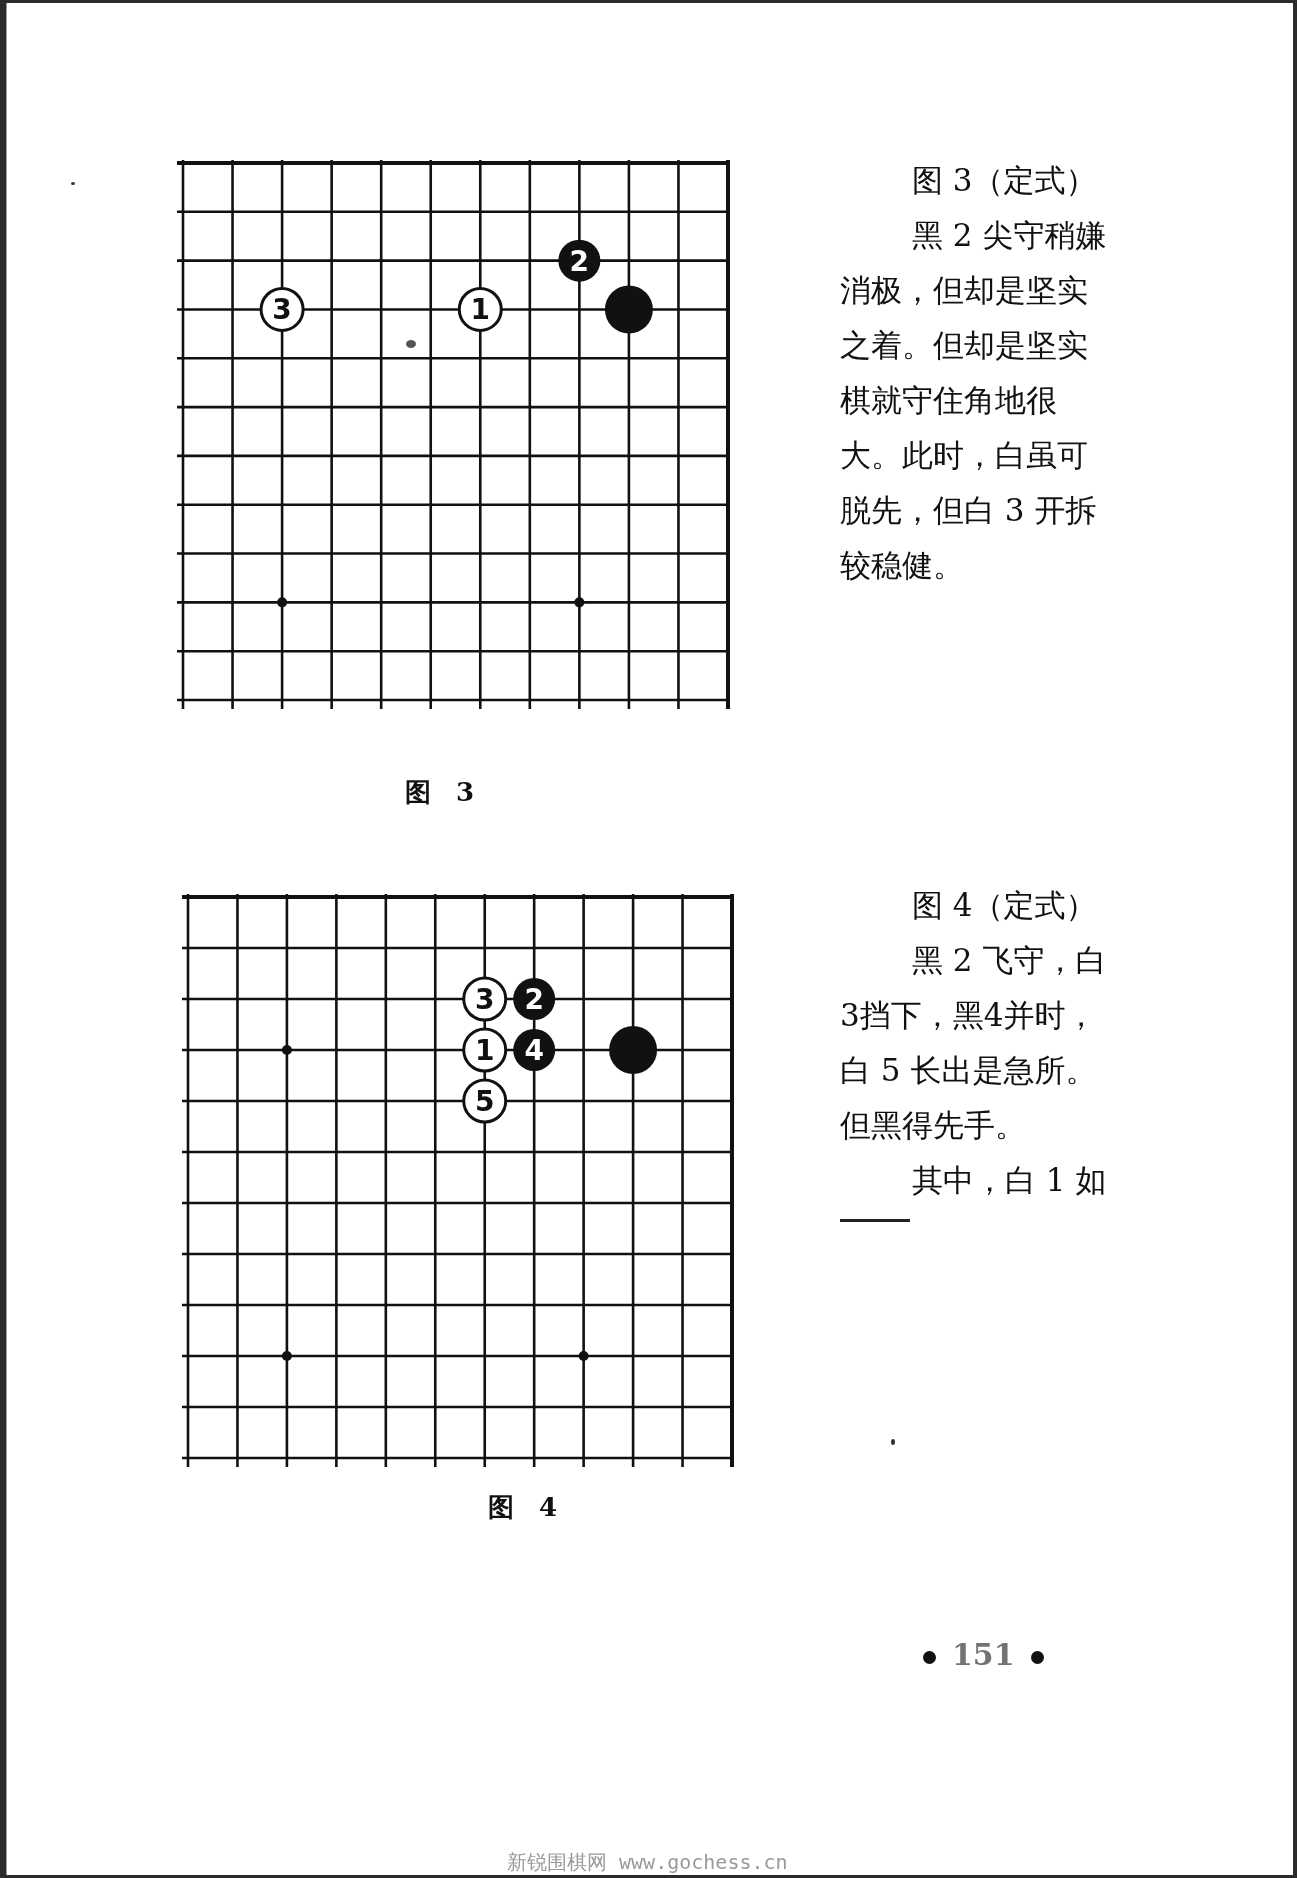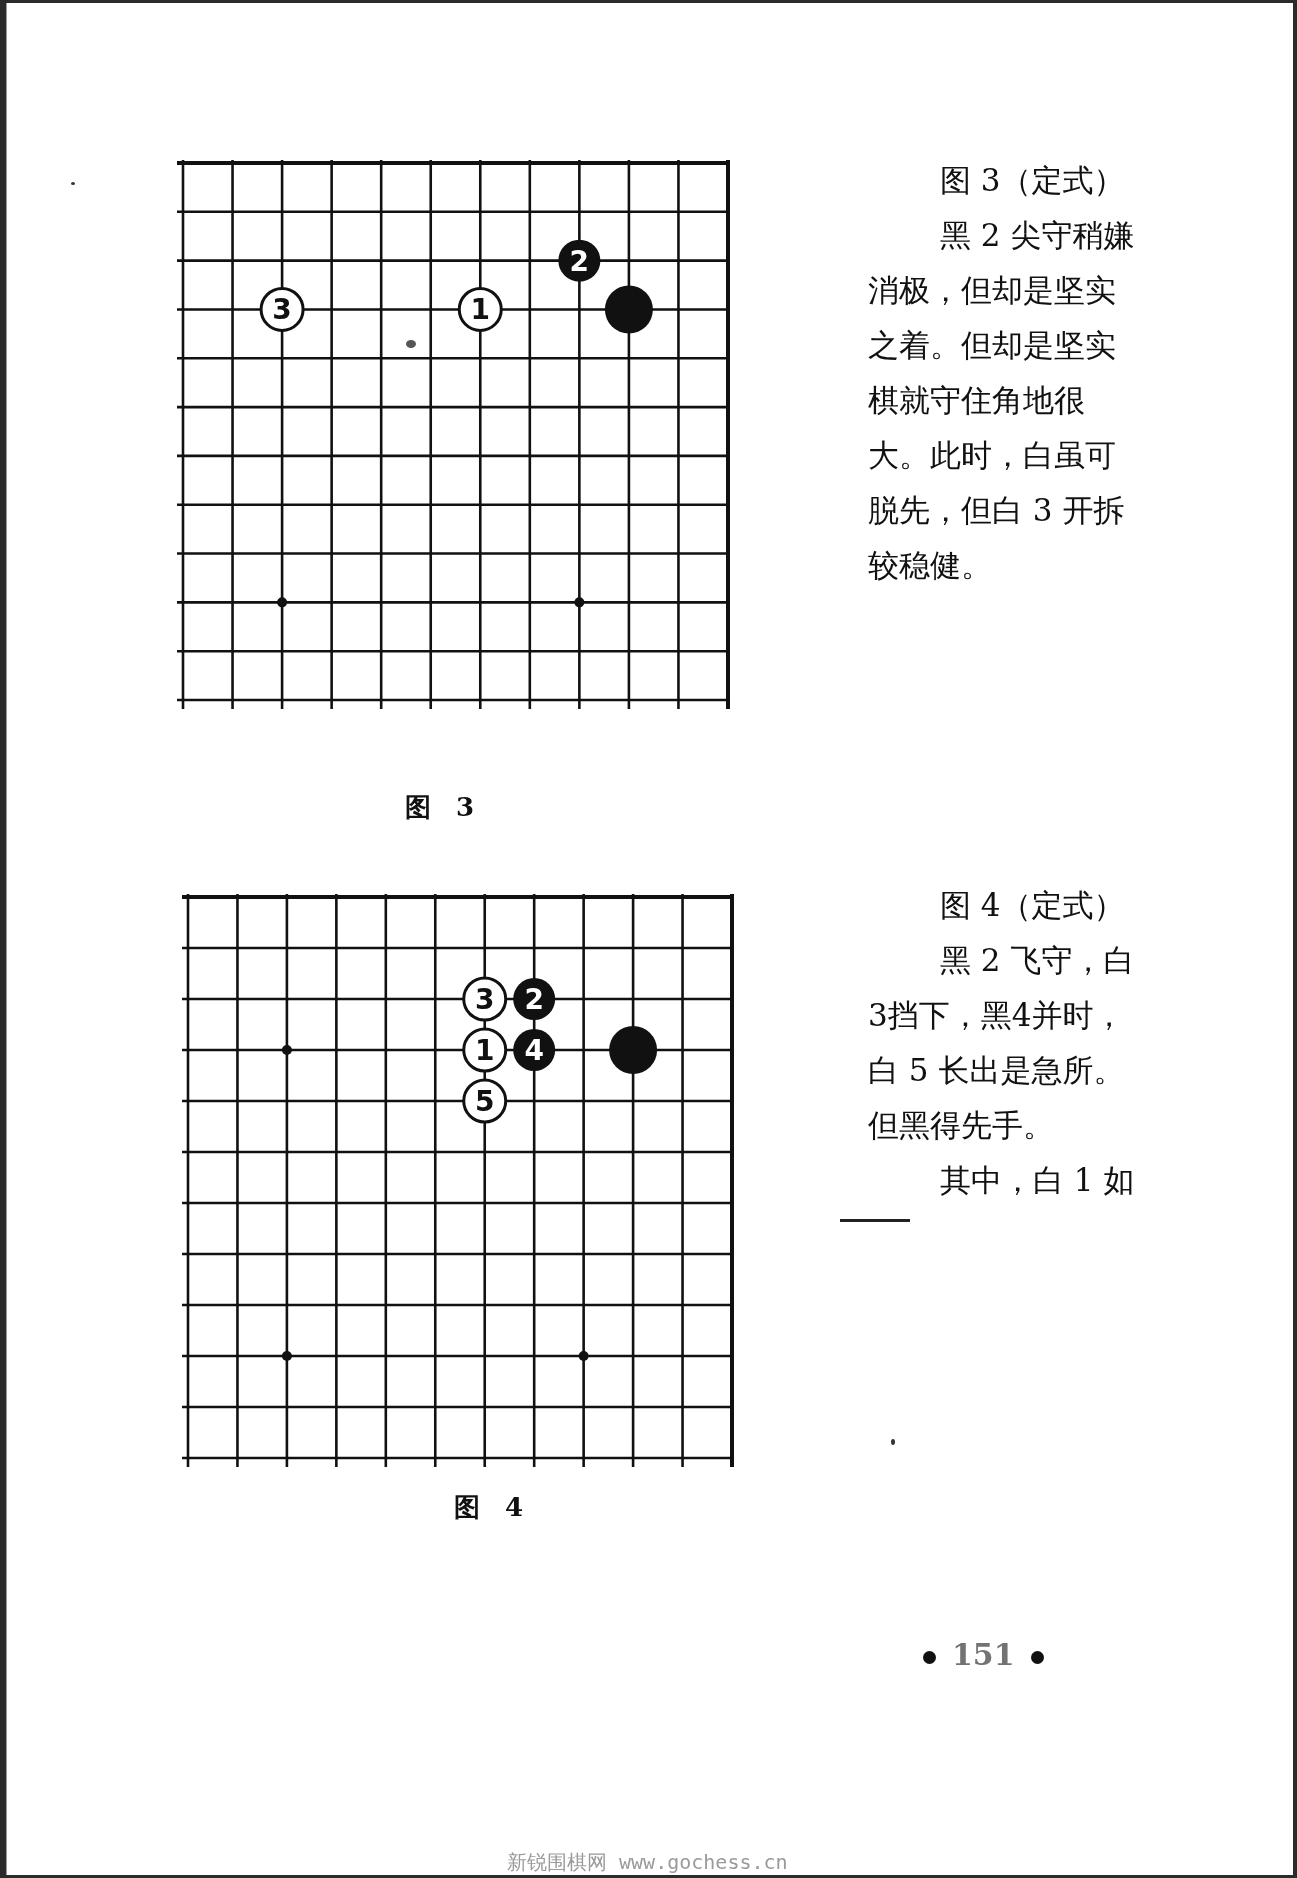--- a/index.html
+++ b/index.html
@@ -34,21 +34,20 @@
       left: 833px;
       width: 300px;
       color: #111;
       font-size: 31px;
       line-height: 55px;
     }
     .textblock .line {
       display: block;
       white-space: nowrap;
       height: 55px;
-      margin-left: 28px;
     }
     .textblock .indent { padding-left: 72px; }
     .textblock .heading { padding-left: 72px; }
     .underline-mark {
       position: absolute;
       left: 833px; top: 1216px;
       width: 70px; height: 3px;
       background: #222;
     }
     .pagenum {
@@ -128,21 +127,21 @@
           <g>
             <circle cx="396.3636363636364" cy="97.63636363636364" r="21" fill="#111111"></circle>
             <text x="396.3636363636364" y="107.63636363636364" text-anchor="middle" font-family="&quot;DejaVu Sans&quot;, sans-serif" font-size="28" font-weight="bold" fill="#ffffff">2</text>
           </g>
           <g>
             <circle cx="445.90909090909093" cy="146.45454545454547" r="24" fill="#111111"></circle>
           </g>
         </g>
       </svg>
     </div>
-  <div class="caption" style="left:398px; top:772px;margin-top:15px;">图 3</div>
+  <div class="caption" style="left:398px; top:772px;">图 3</div>
 
   <div class="textblock" style="top:150px;">
     <span class="line heading">图 3（定式）</span>
     <span class="line indent">黑 2 尖守稍嫌</span>
     <span class="line">消极，但却是坚实</span>
     <span class="line">之着。但却是坚实</span>
     <span class="line">棋就守住角地很</span>
     <span class="line">大。此时，白虽可</span>
     <span class="line">脱先，但白 3 开拆</span>
     <span class="line">较稳健。</span>
@@ -197,21 +196,21 @@
           <g>
             <circle cx="296.72727272727275" cy="204" r="21" fill="#ffffff" stroke="#111111" stroke-width="3"></circle>
             <text x="296.72727272727275" y="214" text-anchor="middle" font-family="&quot;DejaVu Sans&quot;, sans-serif" font-size="28" font-weight="bold" fill="#111111">5</text>
           </g>
           <g>
             <circle cx="445.09090909090907" cy="153" r="24" fill="#111111"></circle>
           </g>
         </g>
       </svg>
     </div>
-  <div class="caption" style="left:447px; top:1487px;">图 4</div>
+  <div class="caption" style="left:481px; top:1487px;">图 4</div>
 
   <div class="textblock" style="top:875px;">
     <span class="line heading">图 4（定式）</span>
     <span class="line indent">黑 2 飞守，白</span>
     <span class="line">3挡下，黑4并时，</span>
     <span class="line">白 5 长出是急所。</span>
     <span class="line">但黑得先手。</span>
     <span class="line indent">其中，白 1 如</span>
   </div>
   <div class="underline-mark"></div>

